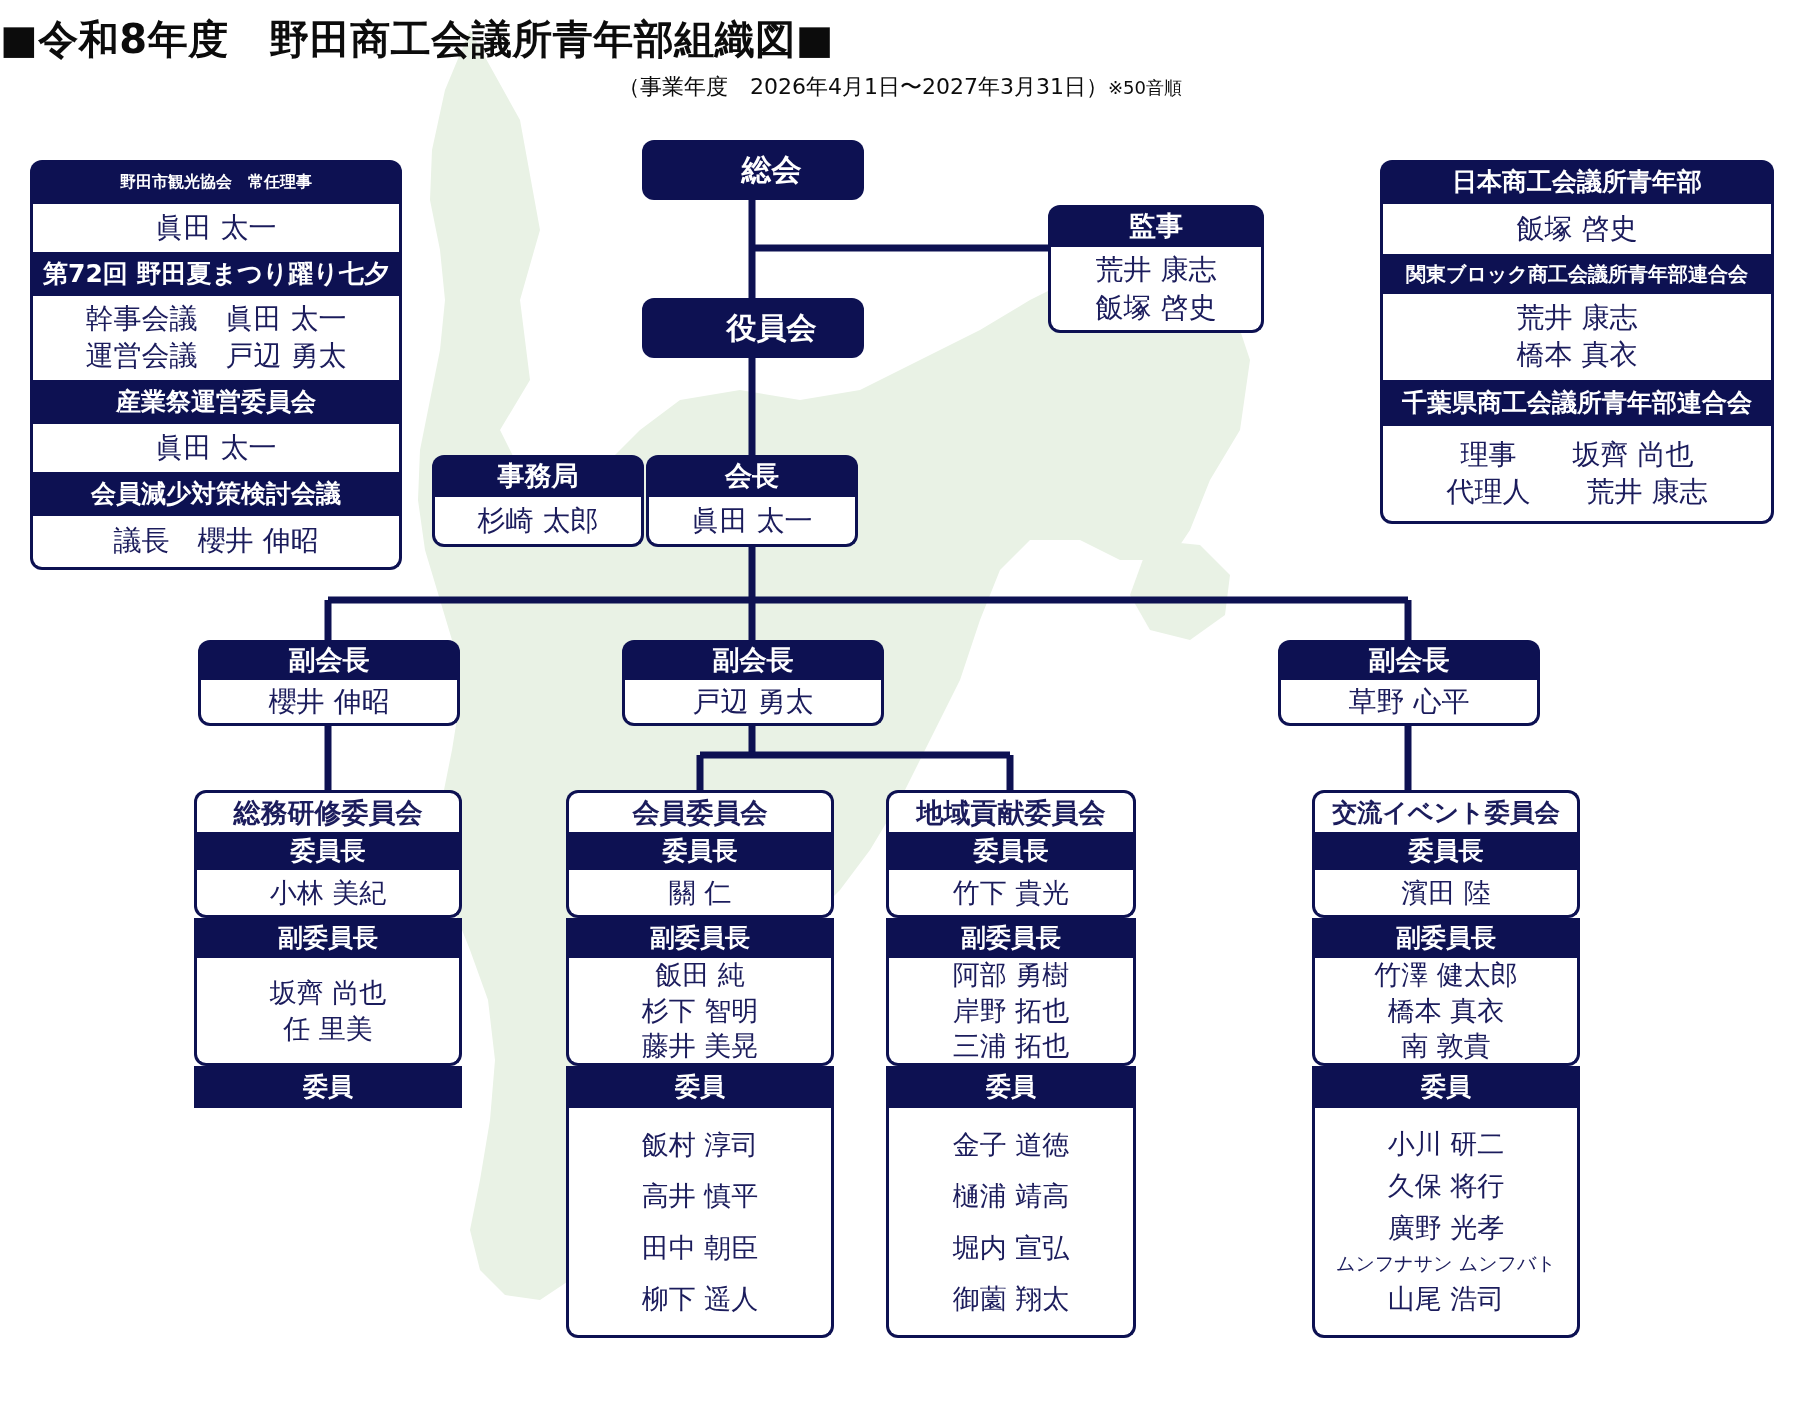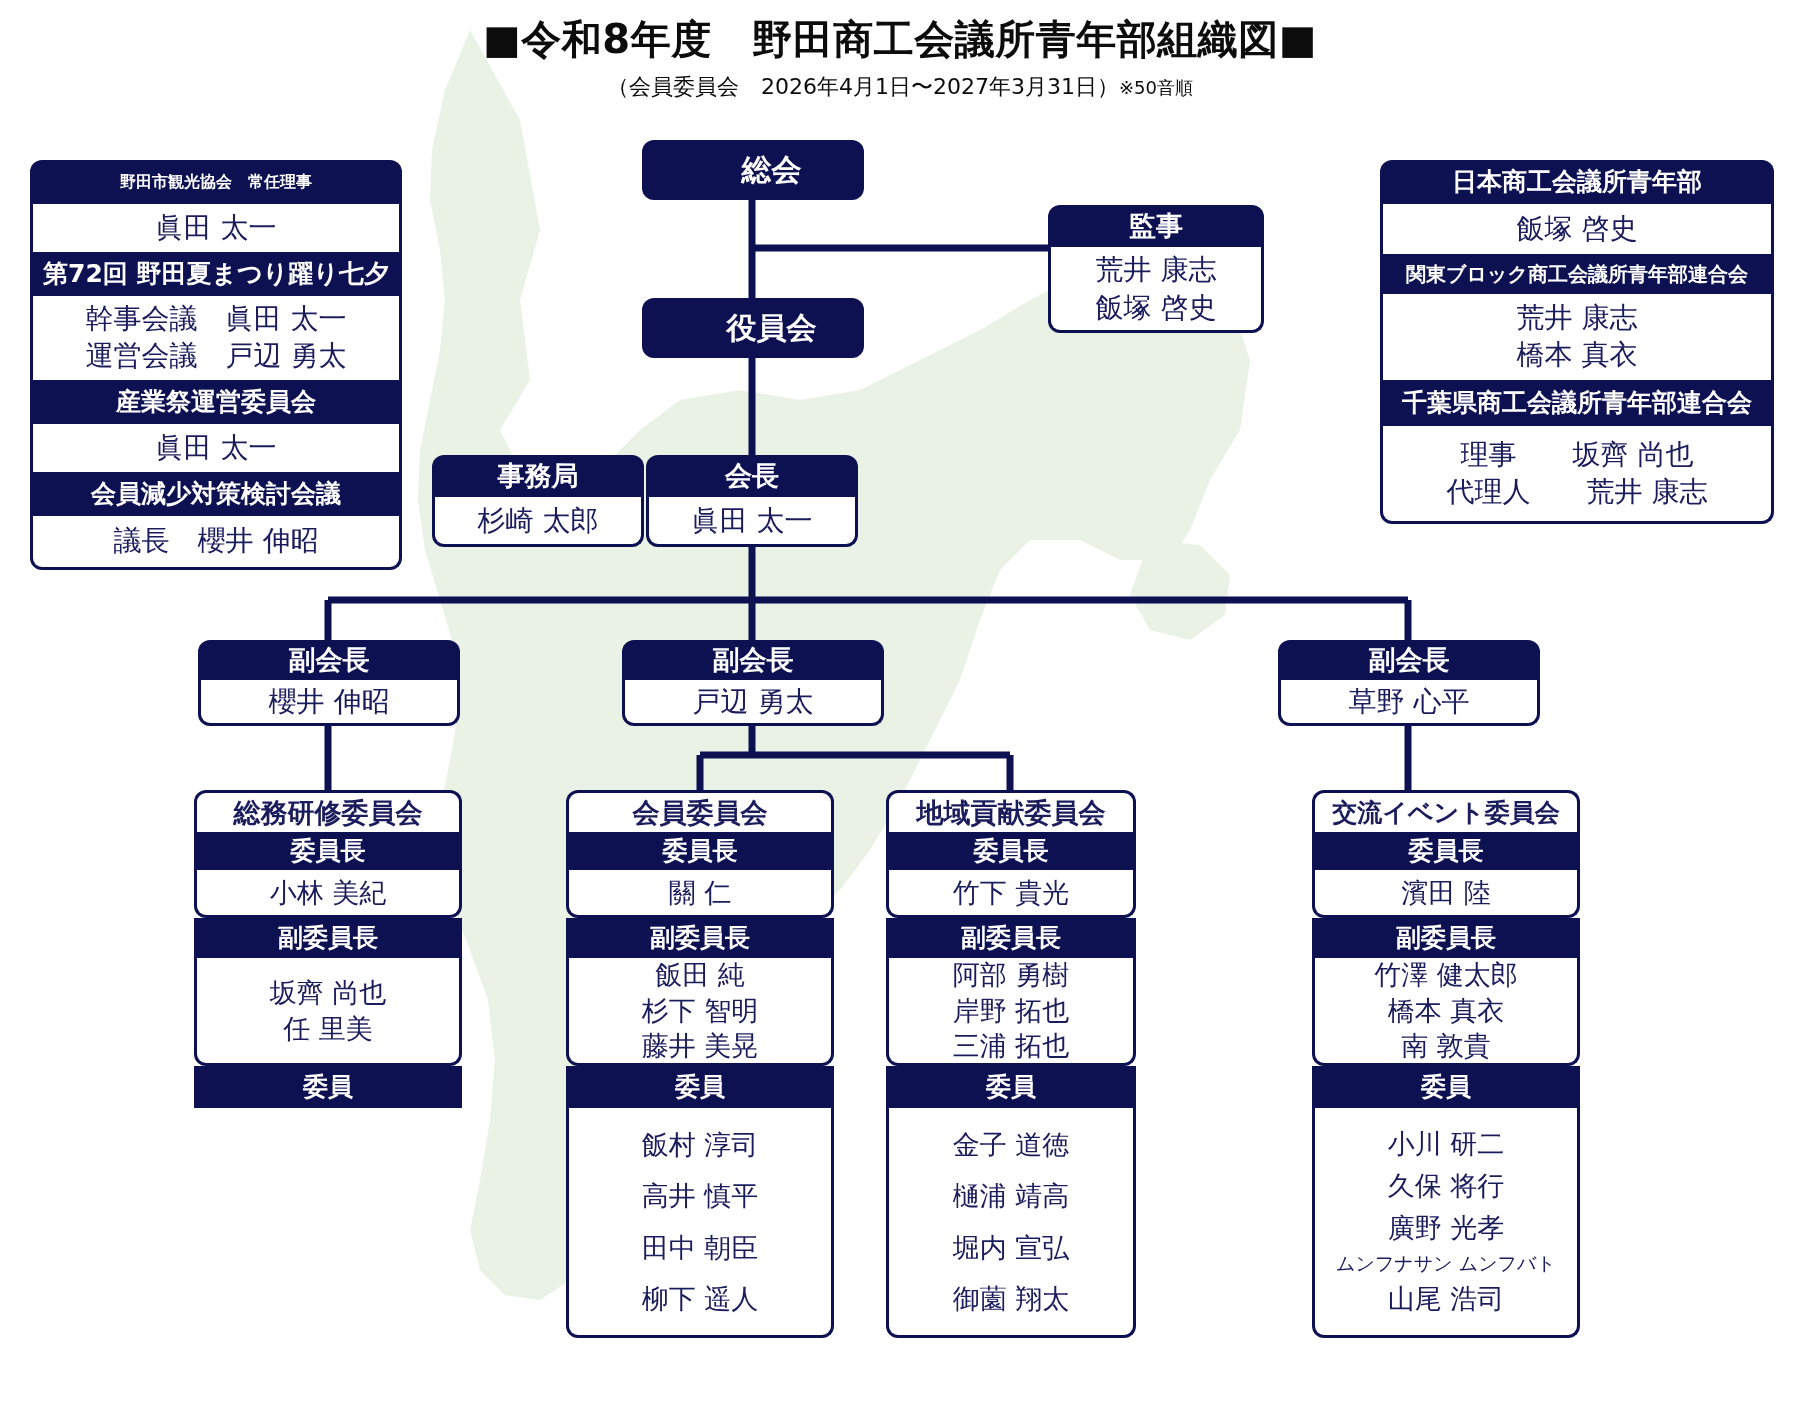--- a/index.html
+++ b/index.html
@@ -33,21 +33,20 @@
   #connectors {
     position: absolute; left: 0; top: 0;
     width: 1800px; height: 1417px;
     z-index: 1;
   }
 
   
   .title-main {
     position: absolute;
     left: 0; top: 12px; width: 1800px;
-    text-align: center;
     font-size: 40px;
     font-weight: bold;
     letter-spacing: 0.5px;
     color: #0c0c0c;
   }
   .title-sub {
     position: absolute;
     left: 0; top: 72px; width: 1800px;
     text-align: center;
     font-size: 22px;
@@ -139,21 +138,21 @@
     <line x1="1010" y1="755" x2="1010" y2="790"></line>
 
     <line x1="1408" y1="720" x2="1408" y2="790"></line>
   </g>
 </svg>
 
 <div id="chart-root">
 
   <div class="title-main">■令和8年度　野田商工会議所青年部組織図■</div>
   <div class="title-sub">
-    <span>（会員委員会　2026年4月1日〜2027年3月31日）</span><span class="note">※50音順</span>
+    <span>（事業年度　2026年4月1日〜2027年3月31日）</span><span class="note">※50音順</span>
   </div>
 
   <div class="stack" style="left:30px; top:160px; width:372px;">
     <div class="sec-hd first" style="height:44px; font-size:16px;">野田市観光協会　常任理事</div>
     <div class="sec-bd" style="height:48px; font-size:28px;">
       <span class="nm">眞田 太一</span>
     </div>
     <div class="sec-hd rb" style="height:44px; font-size:25px;">第72回 野田夏まつり躍り七夕</div>
     <div class="sec-bd" style="height:84px; font-size:28px;">
       <span class="nm">幹事会議　眞田 太一</span>

